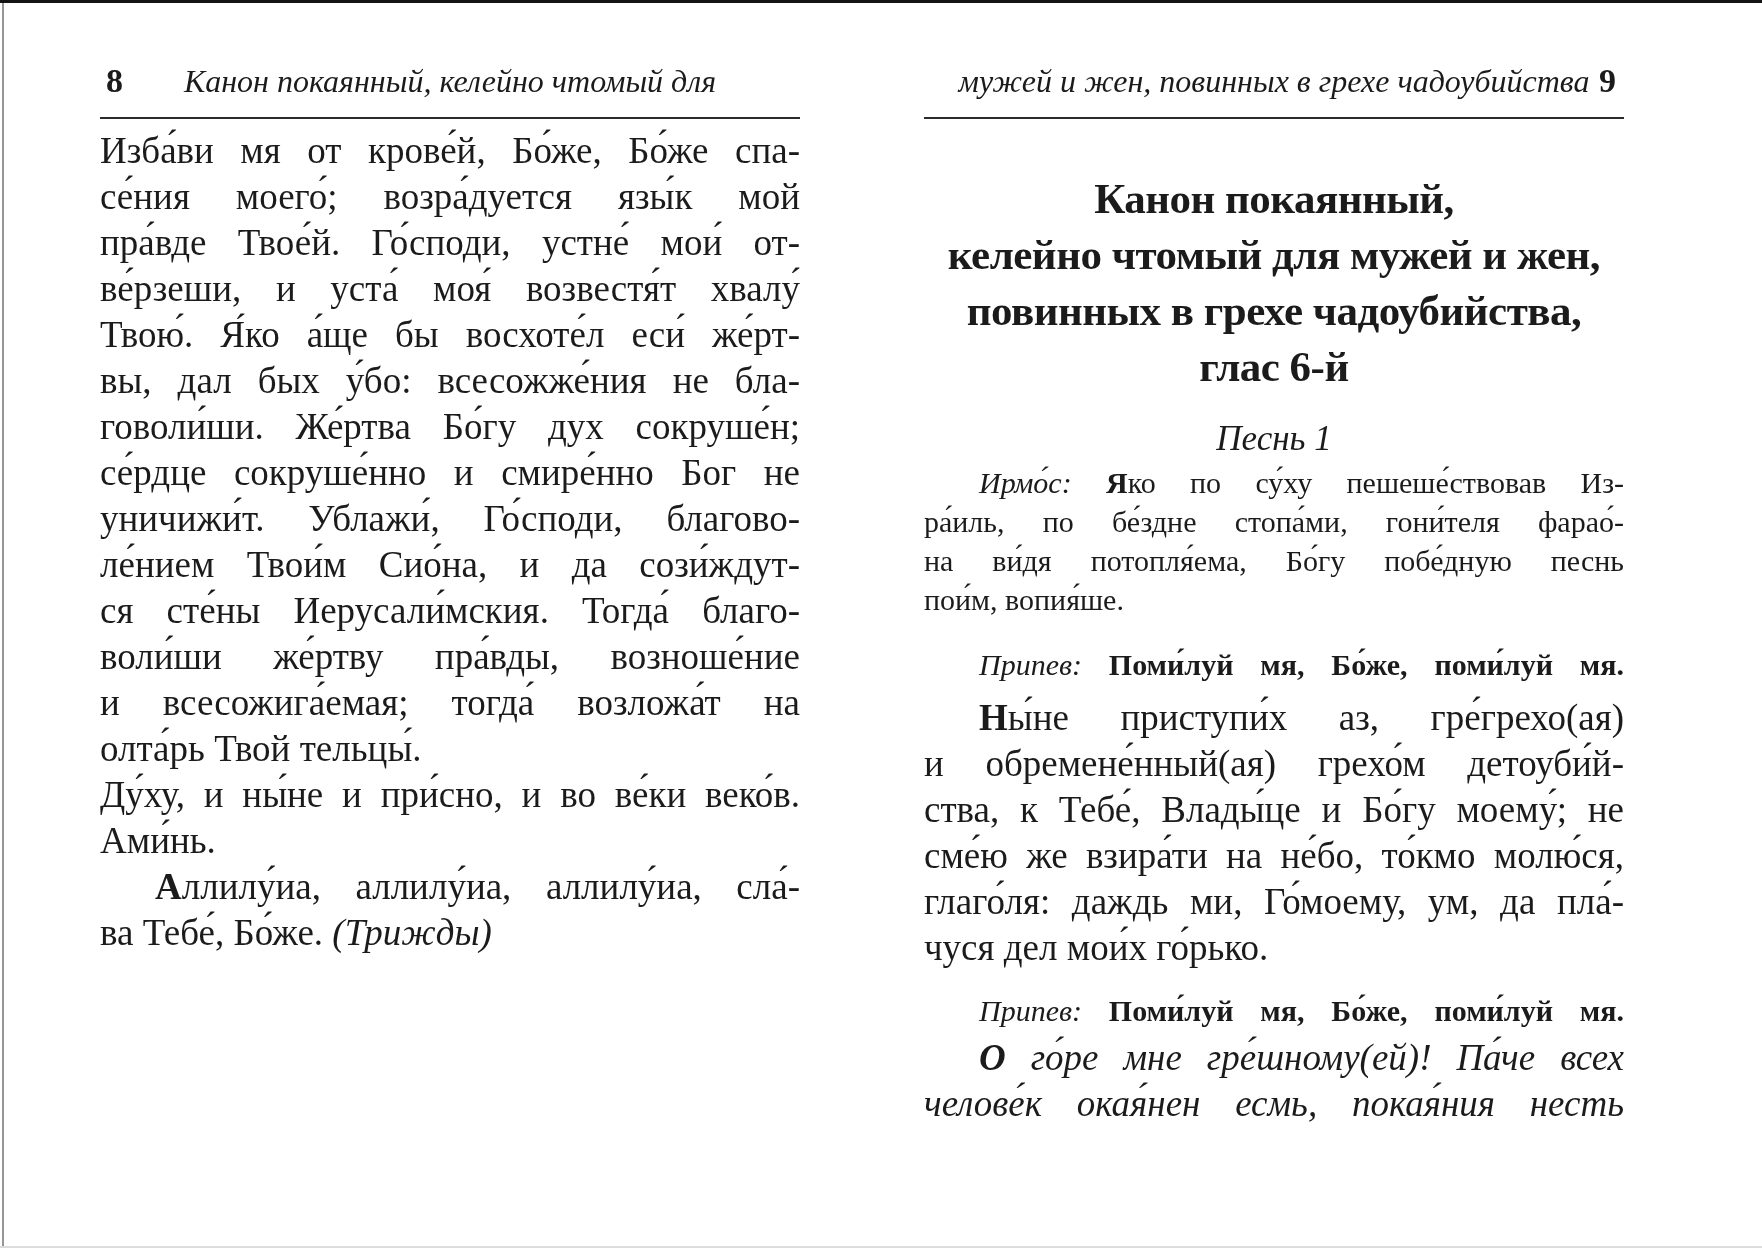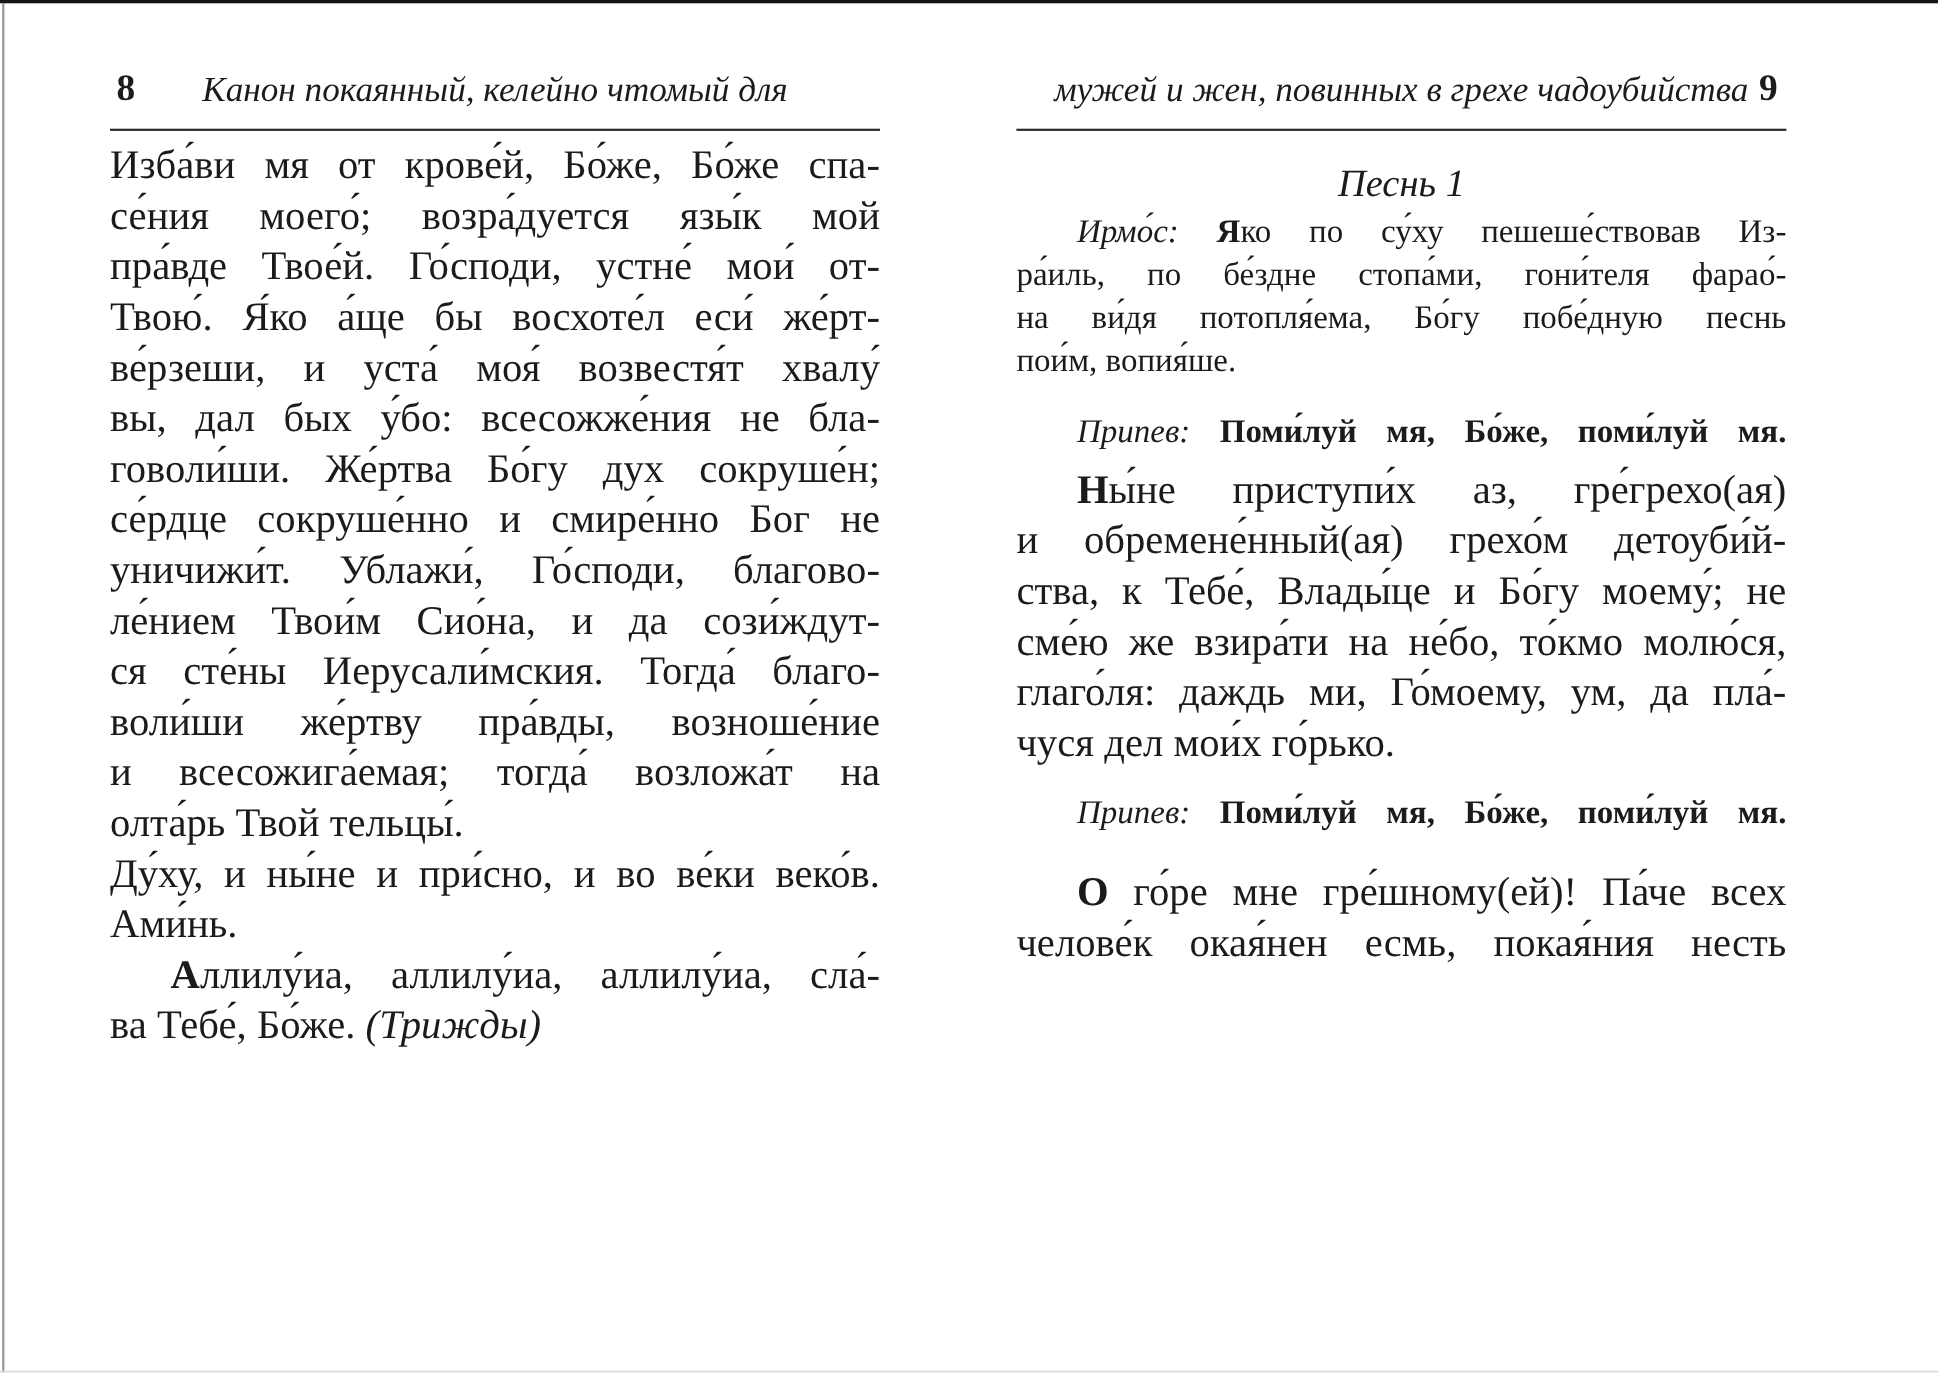--- a/index.html
+++ b/index.html
@@ -52,22 +52,22 @@
   <div class="page page-left">
     <div class="run-head">
       <span class="page-num left">8</span>
       <span>Канон покаянный, келейно чтомый для</span>
     </div>
     <div class="content">
         <div class="block body" style="margin-top: 5px;">
           <div class="ln just"><span>Изба́ви мя от крове́й, Бо́же, Бо́же спа-</span></div>
           <div class="ln just"><span>се́ния моего́; возра́дуется язы́к мой</span></div>
           <div class="ln just"><span>пра́вде Твое́й. Го́споди, устне́ мои́ от-</span></div>
+          <div class="ln just"><span>ве́рзеши, и уста́ моя́ возвестя́т хвалу́</span></div>
           <div class="ln just"><span>Твою́. Я́ко а́ще бы восхоте́л еси́ же́рт-</span></div>
-          <div class="ln just"><span>ве́рзеши, и уста́ моя́ возвестя́т хвалу́</span></div>
           <div class="ln just"><span>вы, дал бых у́бо: всесожже́ния не бла-</span></div>
           <div class="ln just"><span>говоли́ши. Же́ртва Бо́гу дух сокруше́н;</span></div>
           <div class="ln just"><span>се́рдце сокруше́нно и смире́нно Бог не</span></div>
           <div class="ln just"><span>уничижи́т. Ублажи́, Го́споди, благово-</span></div>
           <div class="ln just"><span>ле́нием Твои́м Сио́на, и да сози́ждут-</span></div>
           <div class="ln just"><span>ся сте́ны Иерусали́мския. Тогда́ благо-</span></div>
           <div class="ln just"><span>воли́ши же́ртву пра́вды, возноше́ние</span></div>
           <div class="ln just"><span>и всесожига́емая; тогда́ возложа́т на</span></div>
           <div class="ln"><span>олта́рь Твой тельцы́.</span></div>
         </div>
@@ -81,20 +81,26 @@
         </div>
       </div>
   </div>
 
   <div class="page page-right">
     <div class="run-head">
       <span>мужей и жен, повинных в грехе чадоубийства</span>
       <span class="page-num right">9</span>
     </div>
     <div class="content">
+        <div class="block title" style="margin-top: 48px;">
+          <div class="ln ctr"><span>Канон покаянный,</span></div>
+          <div class="ln ctr"><span>келейно чтомый для мужей и жен,</span></div>
+          <div class="ln ctr"><span>повинных в грехе чадоубийства,</span></div>
+          <div class="ln ctr"><span>глас 6-й</span></div>
+        </div>
         <div class="block heading" style="margin-top: 24px;">
           <div class="ln ctr"><span>Песнь 1</span></div>
         </div>
         <div class="block irmos" style="margin-top: 4px;">
           <div class="ln just ind"><span class="s-i">Ирмо́с: </span><span class="s-b">Я</span><span>ко по су́ху пешеше́ствовав Из-</span></div>
           <div class="ln just"><span>ра́иль, по бе́здне стопа́ми, гони́теля фарао́-</span></div>
           <div class="ln just"><span>на ви́дя потопля́ема, Бо́гу побе́дную песнь</span></div>
           <div class="ln"><span>пои́м, вопия́ше.</span></div>
         </div>
         <div class="block pripev" style="margin-top: 24px;">
@@ -104,20 +110,20 @@
           <div class="ln just ind"><span class="s-b">Н</span><span>ы́не приступи́х аз, гре́грехо(ая)</span></div>
           <div class="ln just"><span>и обремене́нный(ая) грехо́м детоуби́й-</span></div>
           <div class="ln just"><span>ства, к Тебе́, Влады́це и Бо́гу моему́; не</span></div>
           <div class="ln just"><span>сме́ю же взира́ти на не́бо, то́кмо молю́ся,</span></div>
           <div class="ln just"><span>глаго́ля: даждь ми, Го́моему, ум, да пла́-</span></div>
           <div class="ln"><span>чуся дел мои́х го́рько.</span></div>
         </div>
         <div class="block pripev" style="margin-top: 18px;">
           <div class="ln just ind"><span class="s-i">Припев: </span><span class="s-b">Поми́луй мя, Бо́же, поми́луй мя.</span></div>
         </div>
-        <div class="block body" style="margin-top: 28px;">
+        <div class="block body" style="margin-top: 2px; font-style: italic;">
           <div class="ln just ind"><span class="s-b">О</span><span> го́ре мне гре́шному(ей)! Па́че всех</span></div>
           <div class="ln just"><span>челове́к окая́нен есмь, покая́ния несть</span></div>
         </div>
       </div>
   </div>
 
 </div>
 
 </body></html>

